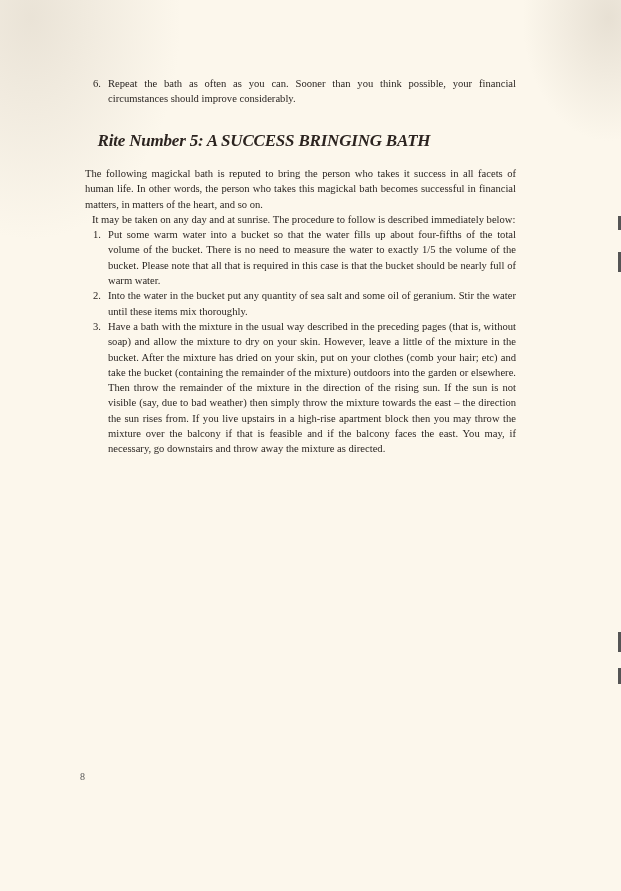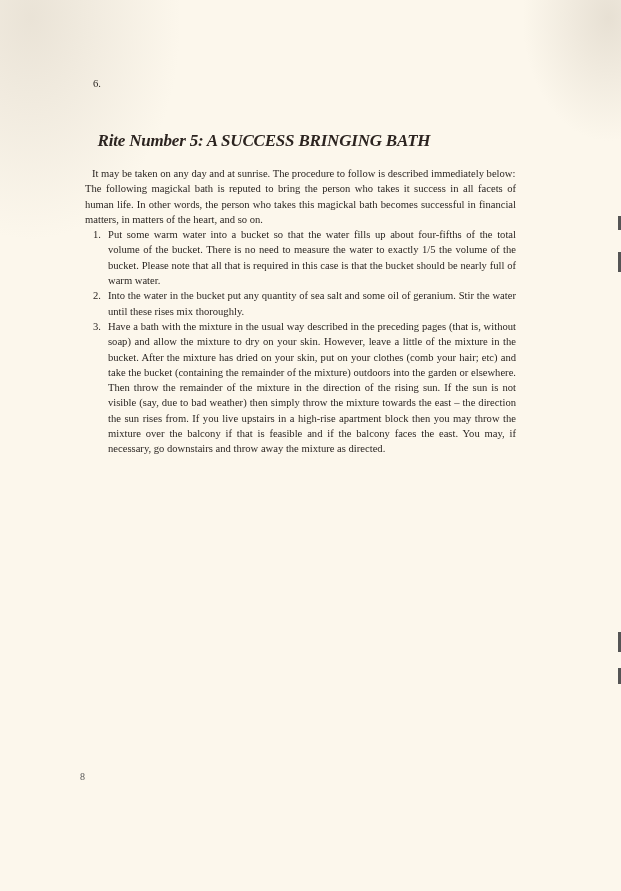--- a/index.html
+++ b/index.html
@@ -31,36 +31,37 @@
     .edge-mark { position: absolute; right: 0; width: 3px; background: #555; }
   </style>
 </head>
 <body>
 
 <div class="page">
 
   <div class="block" style="top:76px;">
     <div class="item">
       <span class="num">6.</span>
+      <span>Repeat the bath as often as you can.   Sooner than you think possible, your financial circumstances should improve considerably.</span>
     </div>
   </div>
 
   <h2>Rite Number 5: A SUCCESS BRINGING BATH</h2>
 
   <div class="block" style="top:166px; left:86px;">
+    <p class="para" style="margin:0 0 0 0; margin-left:-1px;">The following magickal bath is reputed to bring the person who takes it success in all facets of human life.   In other words, the person who takes this magickal bath becomes successful in financial matters, in matters of the heart, and so on.</p>
     <p class="para indent" style="margin:0;">It may be taken on any day and at sunrise.   The procedure to follow is described immediately below:</p>
-    <p class="para" style="margin:0 0 0 0; margin-left:-1px;">The following magickal bath is reputed to bring the person who takes it success in all facets of human life.   In other words, the person who takes this magickal bath becomes successful in financial matters, in matters of the heart, and so on.</p>
 
     <div class="item">
       <span class="num">1.</span>
       <span>Put some warm water into a bucket so that the water fills up about four-fifths of the total volume of the bucket.   There is no need to measure the water to exactly 1/5 the volume of the bucket.   Please note that all that is required in this case is that the bucket should be nearly full of warm water.</span>
     </div>
     <div class="item">
       <span class="num">2.</span>
-      <span>Into the water in the bucket put any quantity of sea salt and some oil of geranium.   Stir the water until these rises mix thoroughly.</span>
+      <span>Into the water in the bucket put any quantity of sea salt and some oil of geranium.   Stir the water until these items mix thoroughly.</span>
     </div>
     <div class="item">
       <span class="num">3.</span>
       <span>Have a bath with the mixture in the usual way described in the preceding pages (that is, without soap) and allow the mixture to dry on your skin.   However, leave a little of the mixture in the bucket.   After the mixture has dried on your skin, put on your clothes (comb your hair; etc) and take the bucket (containing the remainder of the mixture) outdoors into the garden or elsewhere.   Then throw the remainder of the mixture in the direction of the rising sun.   If the sun is not visible (say, due to bad weather) then simply throw the mixture towards the east – the direction the sun rises from.   If you live upstairs in a high-rise apartment block then you may throw the mixture over the balcony if that is feasible and if the balcony faces the east.   You may, if necessary, go downstairs and throw away the mixture as directed.</span>
     </div>
   </div>
 
   <div class="page-num">8</div>
 
   <div class="edge-mark" style="top:216px; height:14px;"></div>

